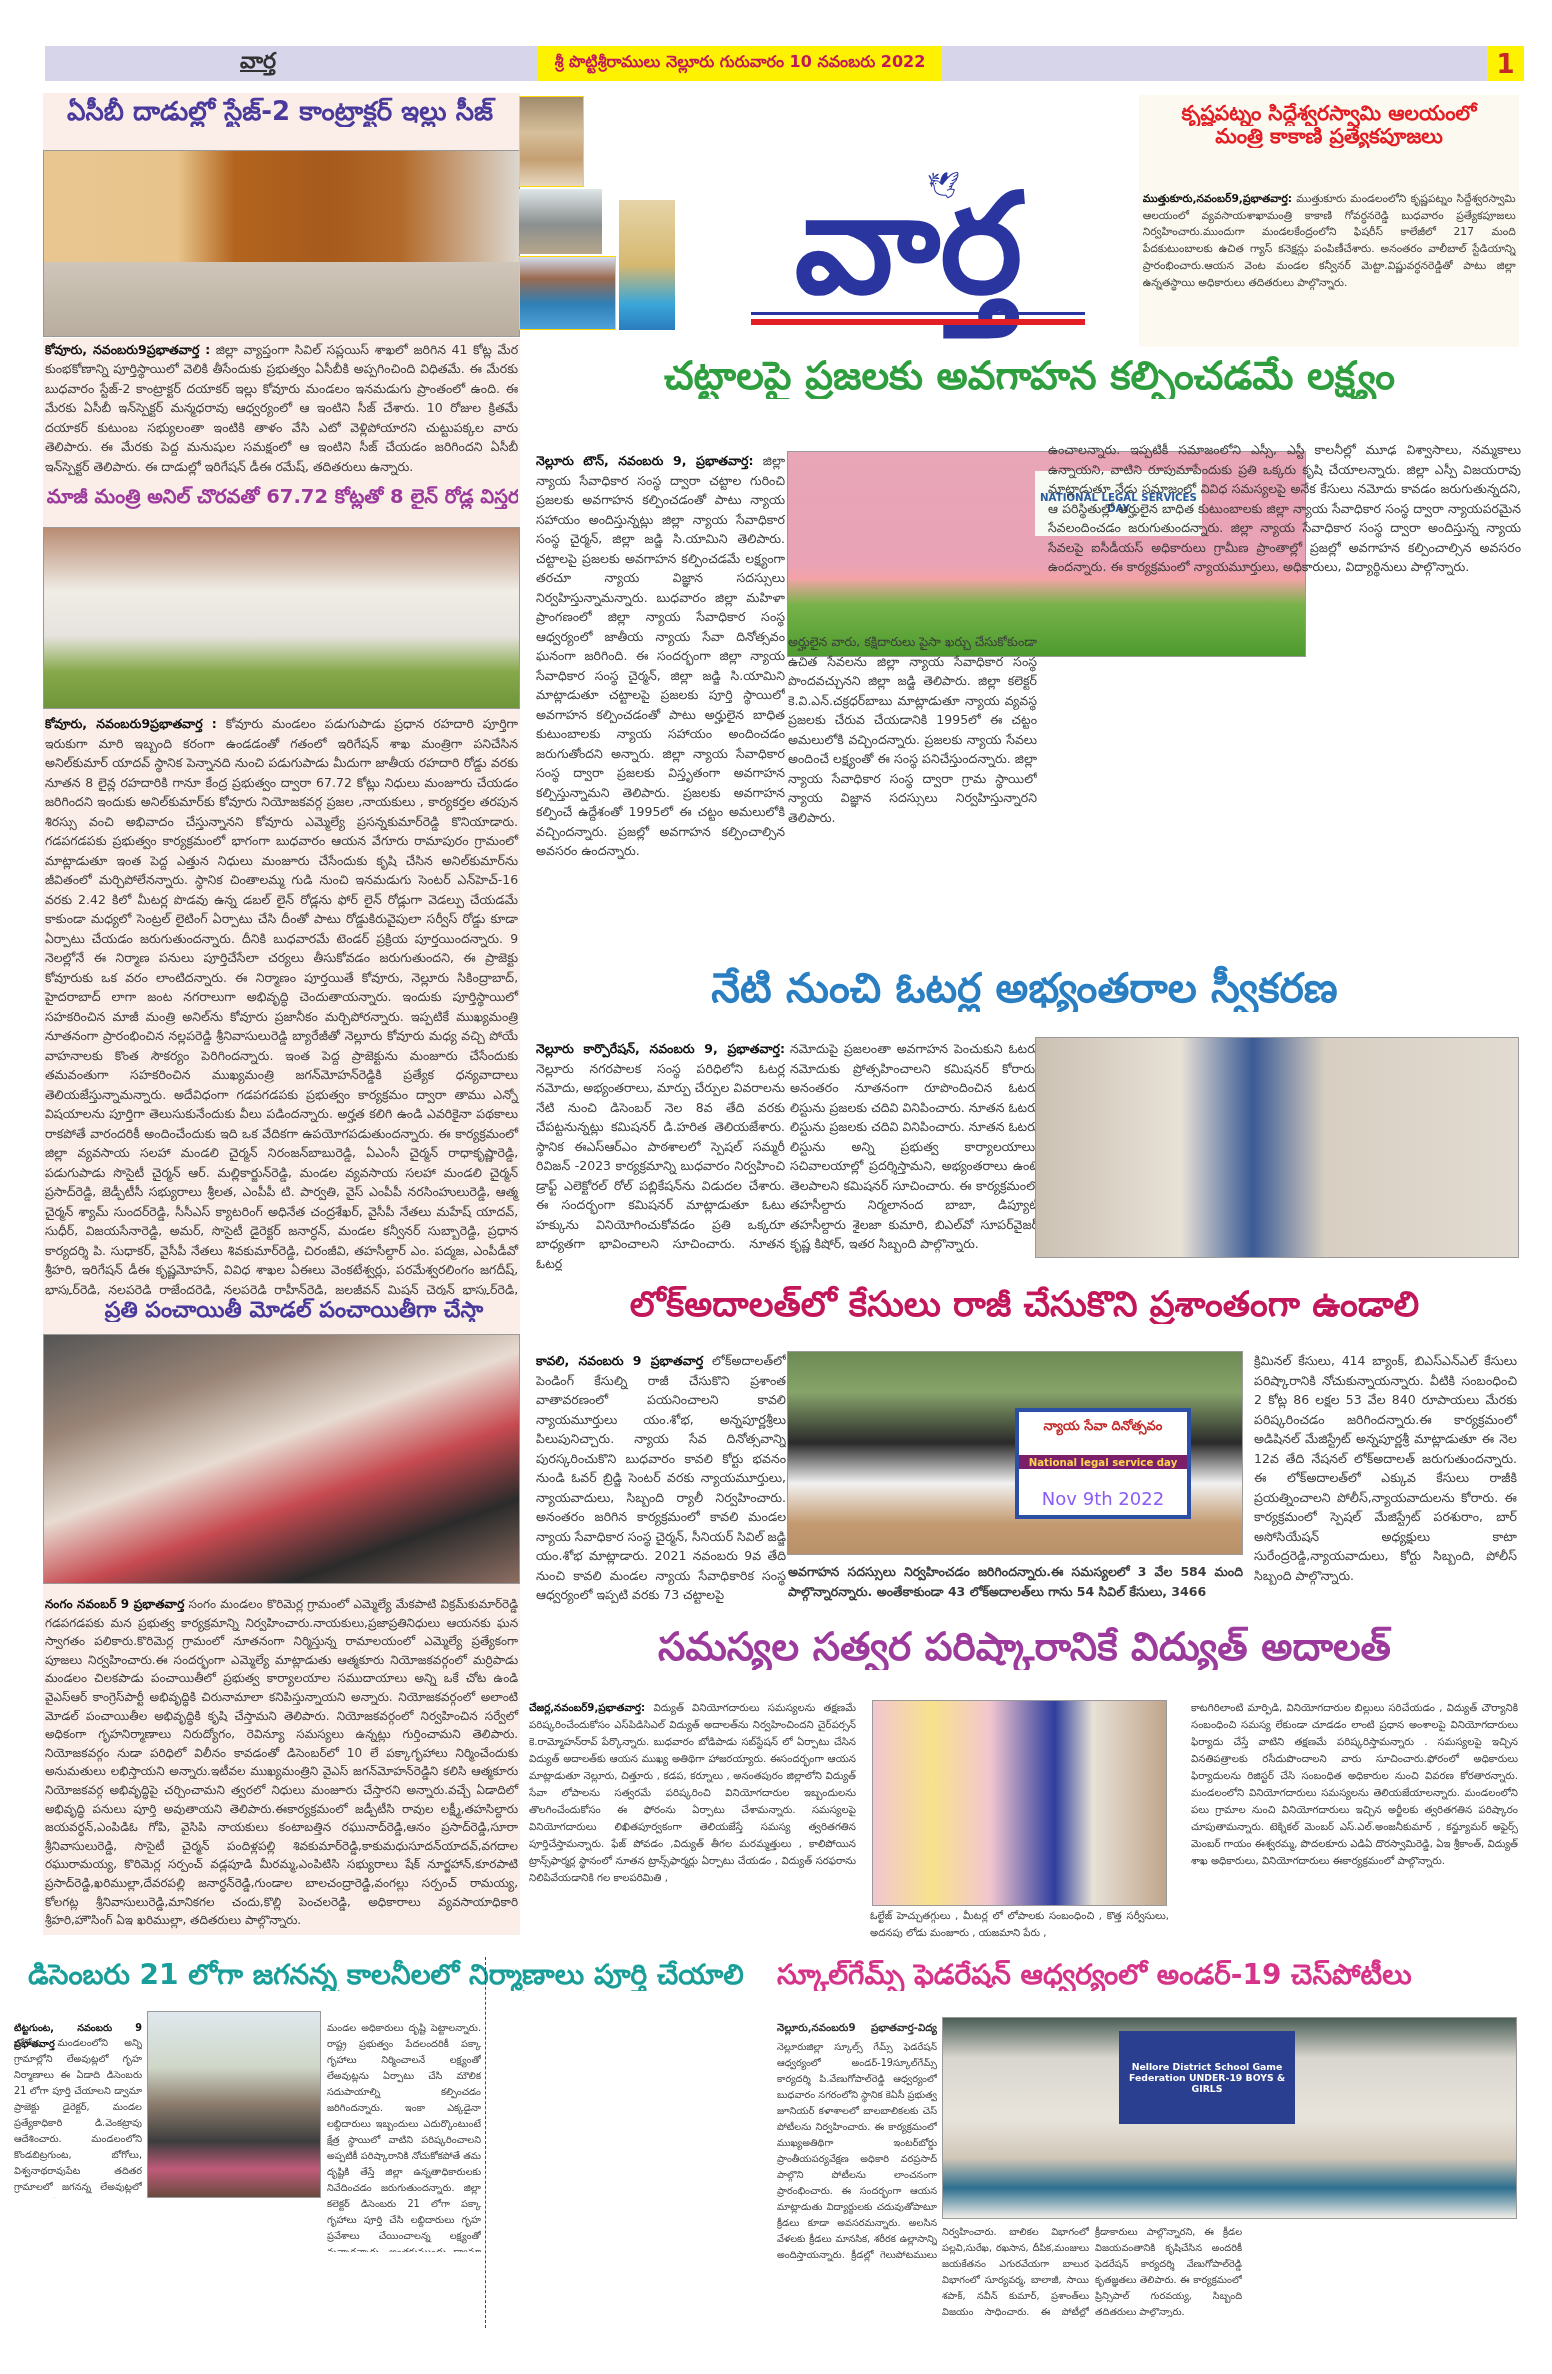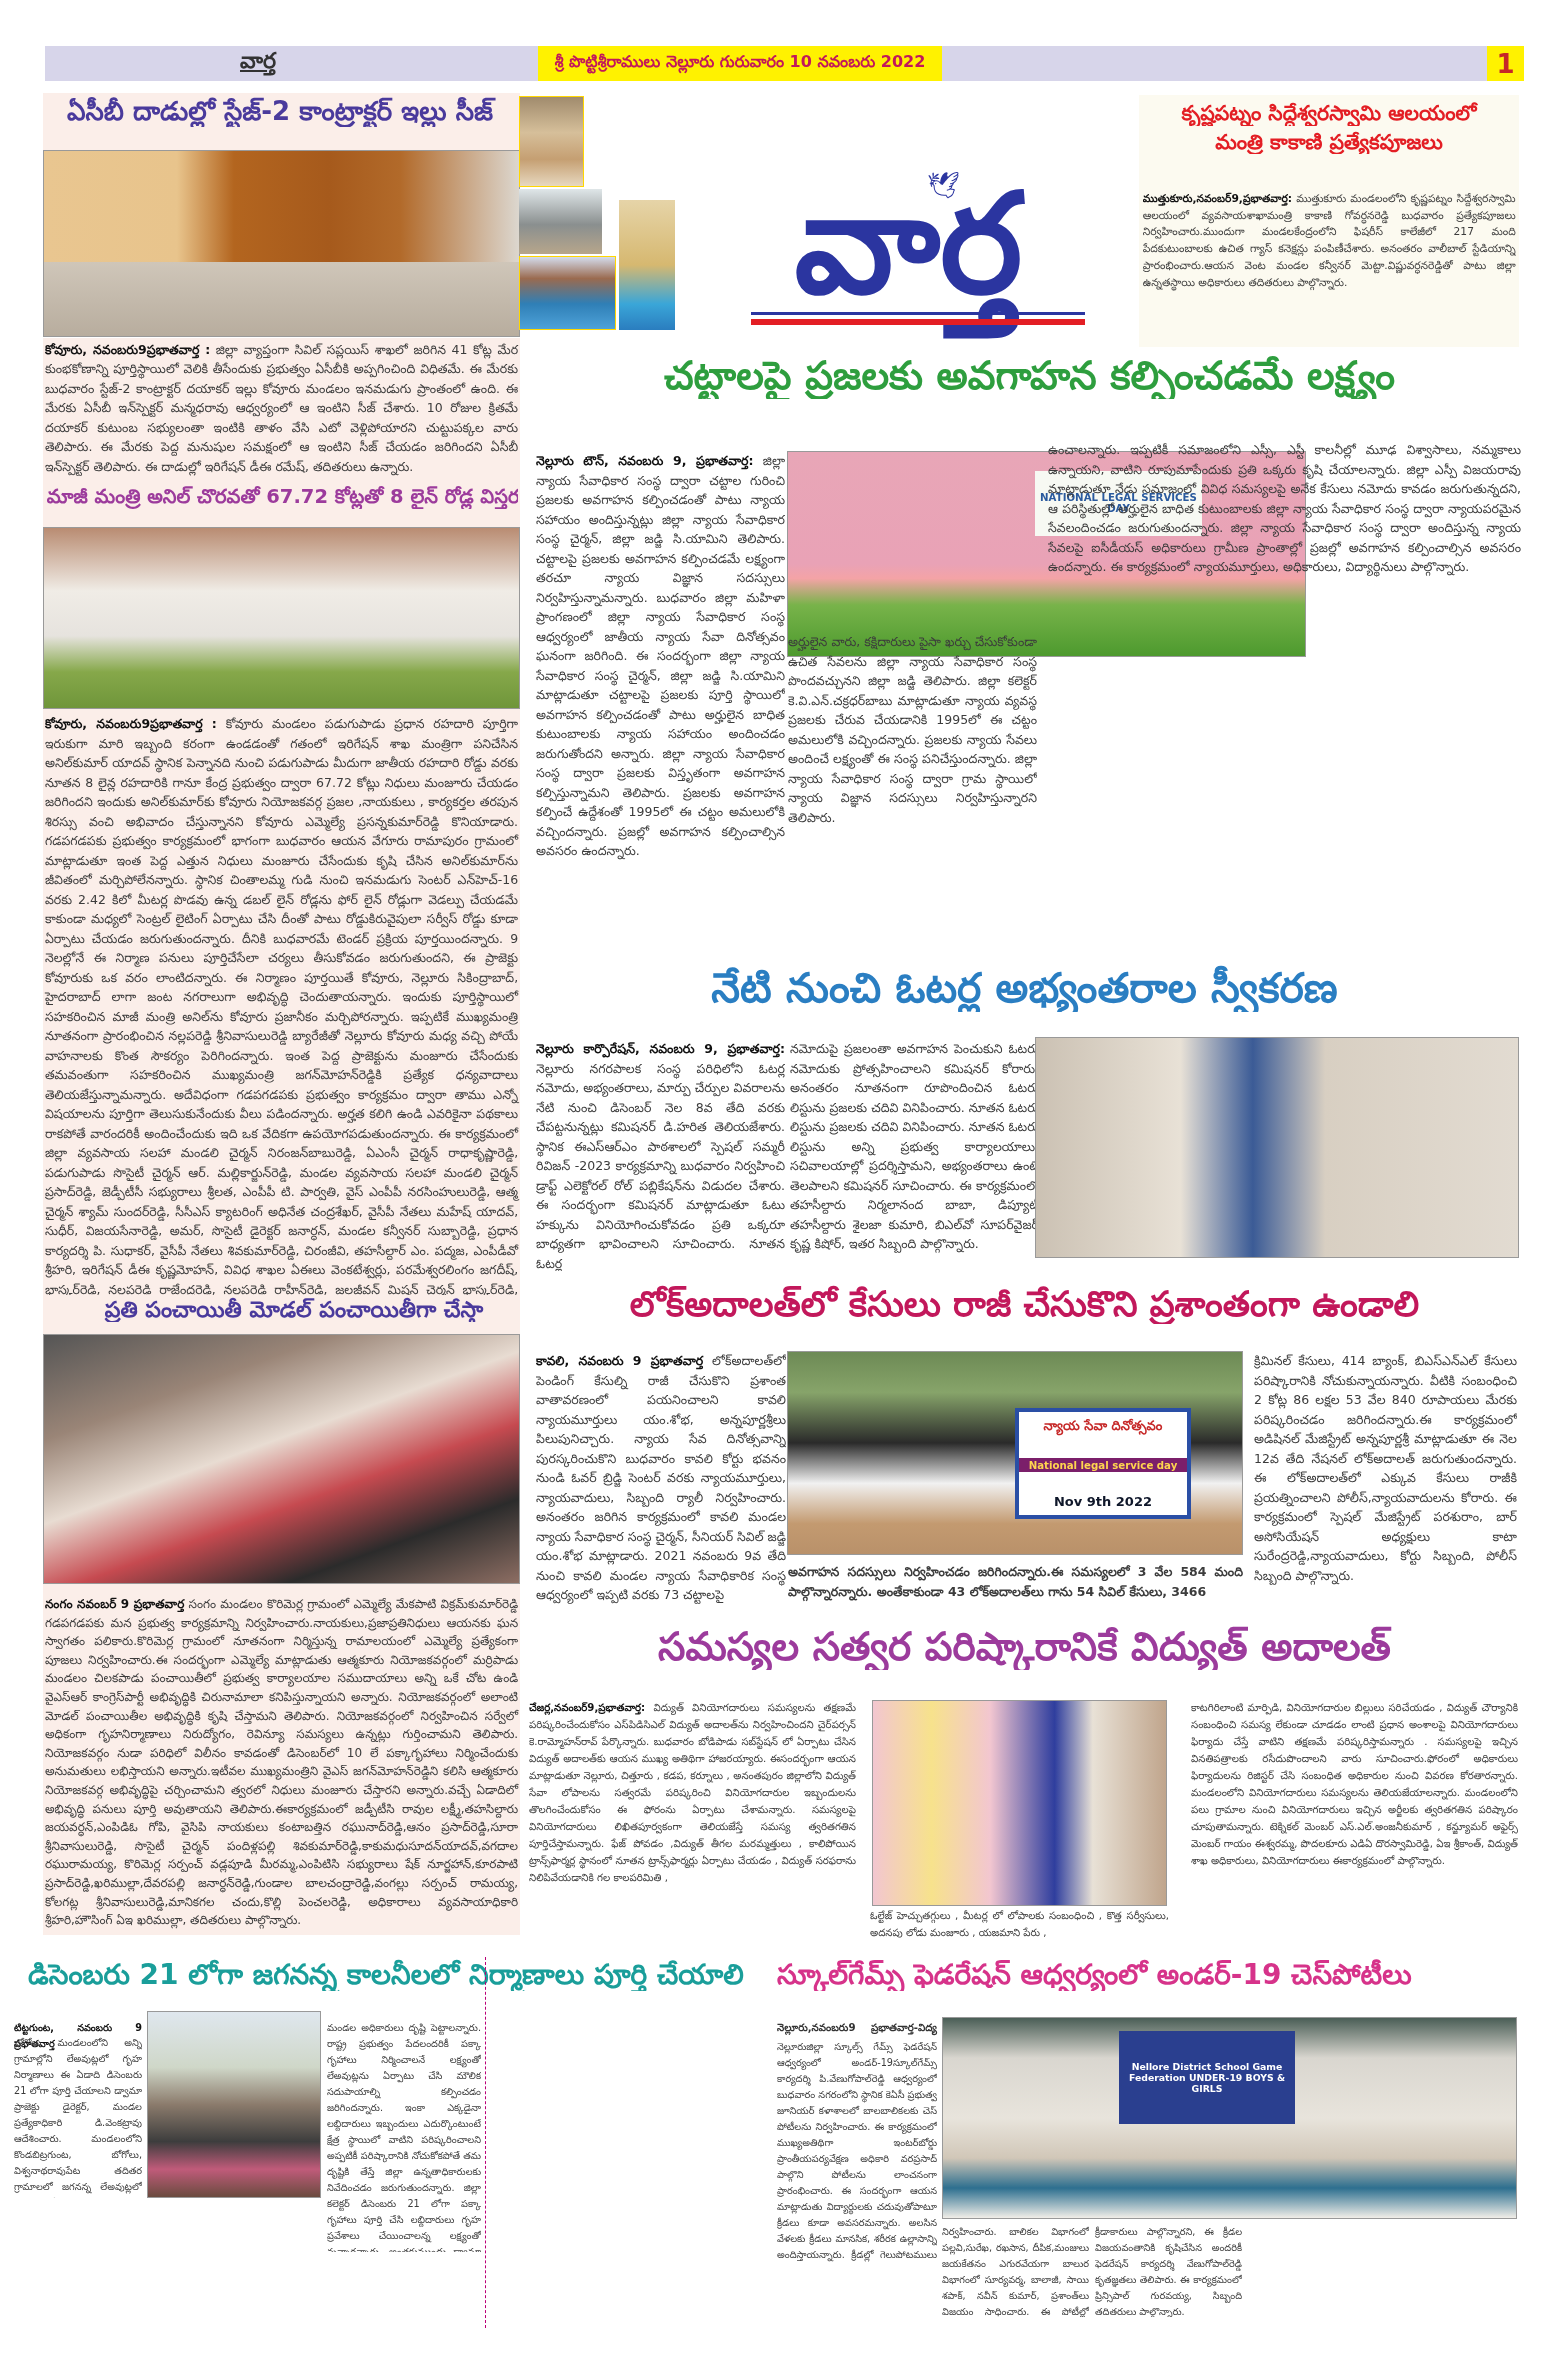--- a/index.html
+++ b/index.html
@@ -22,21 +22,21 @@
   .ph-acb{background:linear-gradient(90deg,#e9c690 0%,#e8c48c 28%,#b3651f 40%,#a65a1c 60%,#b26a2a 75%,#dcd7cf 100%)}
   .ph-acb .steps{left:0;bottom:0;width:100%;height:40%;background:linear-gradient(180deg,#cfc6b9,#b8ad9e)}
   .ph-road{background:linear-gradient(180deg,#b98c72 0%,#f0ece6 35%,#e6e3de 60%,#86a84a 80%,#6f963a 100%)}
   .ph-panch{background:linear-gradient(160deg,#555 0%,#9a8577 25%,#e8dcd2 45%,#c64a50 62%,#2b2b2b 80%,#8d6e63 100%)}
   .ph-legal{background:linear-gradient(180deg,#e8a6b7 0%,#e9a2b6 55%,#f4a3a6 62%,#78b34a 75%,#4d9a2e 100%)}
   .ph-voter{background:linear-gradient(90deg,#cbc1b3 0%,#e8e1d6 30%,#3b5b96 45%,#d8cfc2 60%,#e2dbd1 100%)}
   .ph-lok{background:linear-gradient(180deg,#6d8a55 0%,#87a46a 20%,#2a2a2a 45%,#f1f1f1 65%,#c39a70 85%,#b9916a 100%)}
   .ph-lok .banner{left:227px;top:56px;width:176px;height:111px;background:#fff;border:4.6px solid #2a4fa5;display:flex;flex-direction:column;align-items:center;justify-content:space-between;padding:5.6px 0}
   .ph-lok .banner .bt{color:#c62828;font-size:13px;font-weight:bold}
   .ph-lok .banner .bn{background:#7b1f6a;color:#ffd54f;font-size:10.2px;font-weight:bold;padding:1.9px 5.6px;width:100%;text-align:center}
-  .ph-lok .banner .bd{color:#0f172a;font-size:13px;font-weight:bold}
+  .ph-lok .banner .bd{color:#8b5cf6;font-size:18px;font-weight:normal}
   .ph-vid{background:linear-gradient(90deg,#f2c6d0 0%,#f7e28c 20%,#f2c6d0 40%,#2f3e9e 62%,#e8e1d6 75%,#c0a58c 100%)}
   .ph-jag{background:linear-gradient(180deg,#dfe7ee 0%,#cfd7c8 30%,#8b7b6c 50%,#3d3d3d 70%,#c05b7a 85%,#6a4b3f 100%)}
   .ph-chess{background:linear-gradient(180deg,#4a5e56 0%,#d9d6cf 20%,#e8e4dc 50%,#d1c7b8 70%,#2d6f8f 85%,#f1eee8 100%)}
   .ph-chess .banner{left:176px;top:13px;width:176px;height:93px;background:#2a3f8f;color:#fff;font-size:9.3px;font-weight:bold;display:flex;align-items:center;justify-content:center;text-align:center;padding:5.6px}
   
   .mast{left:519px;top:96px;width:649px;height:237px}
   .mast .redband{left:83px;top:0;width:482px;height:80px;background:#e31e24;color:#fff;font-size:37px;font-weight:bold;display:flex;align-items:center;justify-content:center;white-space:nowrap}
   .mast .portrait{left:0;top:0;width:65px;height:91px;background:linear-gradient(180deg,#a08b6d,#d6bf9a 40%,#c59f72 70%,#e7d8bf);border:1.9px solid #ffd700}
   .mast .bridge{left:0;top:93px;width:83px;height:65px;background:linear-gradient(180deg,#dfe6e8,#8a8f8f 55%,#b7a68b)}
   .mast .port{left:0;top:160px;width:97px;height:74px;background:linear-gradient(180deg,#d4dcec 0%,#9a6a4f 30%,#2f7fb6 65%,#4ea2d9);border:1.9px solid #ffd700}
@@ -90,21 +90,21 @@
   <div class="abs port"></div>
   <div class="abs temple"></div>
   <div class="abs dove">🕊</div>
   <div class="abs brand">వార్త</div>
   <div class="abs rule2"></div>
   <div class="abs rule"></div>
 </div>
 
 <div class="abs panel-cream" style="left:1139px;top:95px;width:380px;height:252px;">
   <div class="abs head" style="left:0;top:7.4px;width:380px;font-size:20.4px;color:#e31e24;text-align:center;">కృష్ణపట్నం సిద్దేశ్వరస్వామి ఆలయంలో</div>
-  <div class="abs head" style="left:0;top:36px;width:380px;font-size:20.4px;color:#e31e24;text-align:center;">మంత్రి కాకాణి ప్రత్యేకపూజలు</div>
+  <div class="abs head" style="left:0;top:30px;width:380px;font-size:20.4px;color:#e31e24;text-align:center;">మంత్రి కాకాణి ప్రత్యేకపూజలు</div>
   <div class="abs body" style="left:3.7px;top:96px;width:373px;height:150px;font-size:10.7px;line-height:16.7px;">
     <b>ముత్తుకూరు,నవంబర్9,ప్రభాతవార్త:</b>
     <span>ముత్తుకూరు మండలంలోని కృష్ణపట్నం సిద్దేశ్వరస్వామి ఆలయంలో వ్యవసాయశాఖామంత్రి కాకాణి గోవర్ధనరెడ్డి బుధవారం ప్రత్యేకపూజలు నిర్వహించారు.ముందుగా మండలకేంద్రంలోని ఫిషరీస్ కాలేజీలో 217 మంది పేదకుటుంబాలకు ఉచిత గ్యాస్ కనెక్షన్లు పంపిణీచేశారు. అనంతరం వాలీబాల్ స్టేడియాన్ని ప్రారంభించారు.ఆయన వెంట మండల కన్వీనర్ మెట్టా.విష్ణువర్ధనరెడ్డితో పాటు జిల్లా ఉన్నతస్థాయి అధికారులు తదితరులు పాల్గొన్నారు.</span>
   </div>
 </div>
 
 <div class="abs head" style="left:538px;top:354px;width:983px;font-size:39px;color:#2e9e3e;text-align:center;">చట్టాలపై ప్రజలకు అవగాహన కల్పించడమే లక్ష్యం</div>
 <div class="abs body" style="left:536px;top:451px;width:249px;height:519px;">
   <b>నెల్లూరు టౌన్, నవంబరు 9, ప్రభాతవార్త:</b>
   <span>జిల్లా న్యాయ సేవాధికార సంస్థ ద్వారా చట్టాల గురించి ప్రజలకు అవగాహన కల్పించడంతో పాటు న్యాయ సహాయం అందిస్తున్నట్లు జిల్లా న్యాయ సేవాధికార సంస్థ చైర్మన్, జిల్లా జడ్జి సి.యామిని తెలిపారు. చట్టాలపై ప్రజలకు అవగాహన కల్పించడమే లక్ష్యంగా తరచూ న్యాయ విజ్ఞాన సదస్సులు నిర్వహిస్తున్నామన్నారు. బుధవారం జిల్లా మహిళా ప్రాంగణంలో జిల్లా న్యాయ సేవాధికార సంస్థ ఆధ్వర్యంలో జాతీయ న్యాయ సేవా దినోత్సవం ఘనంగా జరిగింది. ఈ సందర్భంగా జిల్లా న్యాయ సేవాధికార సంస్థ చైర్మన్, జిల్లా జడ్జి సి.యామిని మాట్లాడుతూ చట్టాలపై ప్రజలకు పూర్తి స్థాయిలో అవగాహన కల్పించడంతో పాటు అర్హులైన బాధిత కుటుంబాలకు న్యాయ సహాయం అందించడం జరుగుతోందని అన్నారు. జిల్లా న్యాయ సేవాధికార సంస్థ ద్వారా ప్రజలకు విస్తృతంగా అవగాహన కల్పిస్తున్నామని తెలిపారు. ప్రజలకు అవగాహన కల్పించే ఉద్దేశంతో 1995లో ఈ చట్టం అమలులోకి వచ్చిందన్నారు. ప్రజల్లో అవగాహన కల్పించాల్సిన అవసరం ఉందన్నారు.</span>

